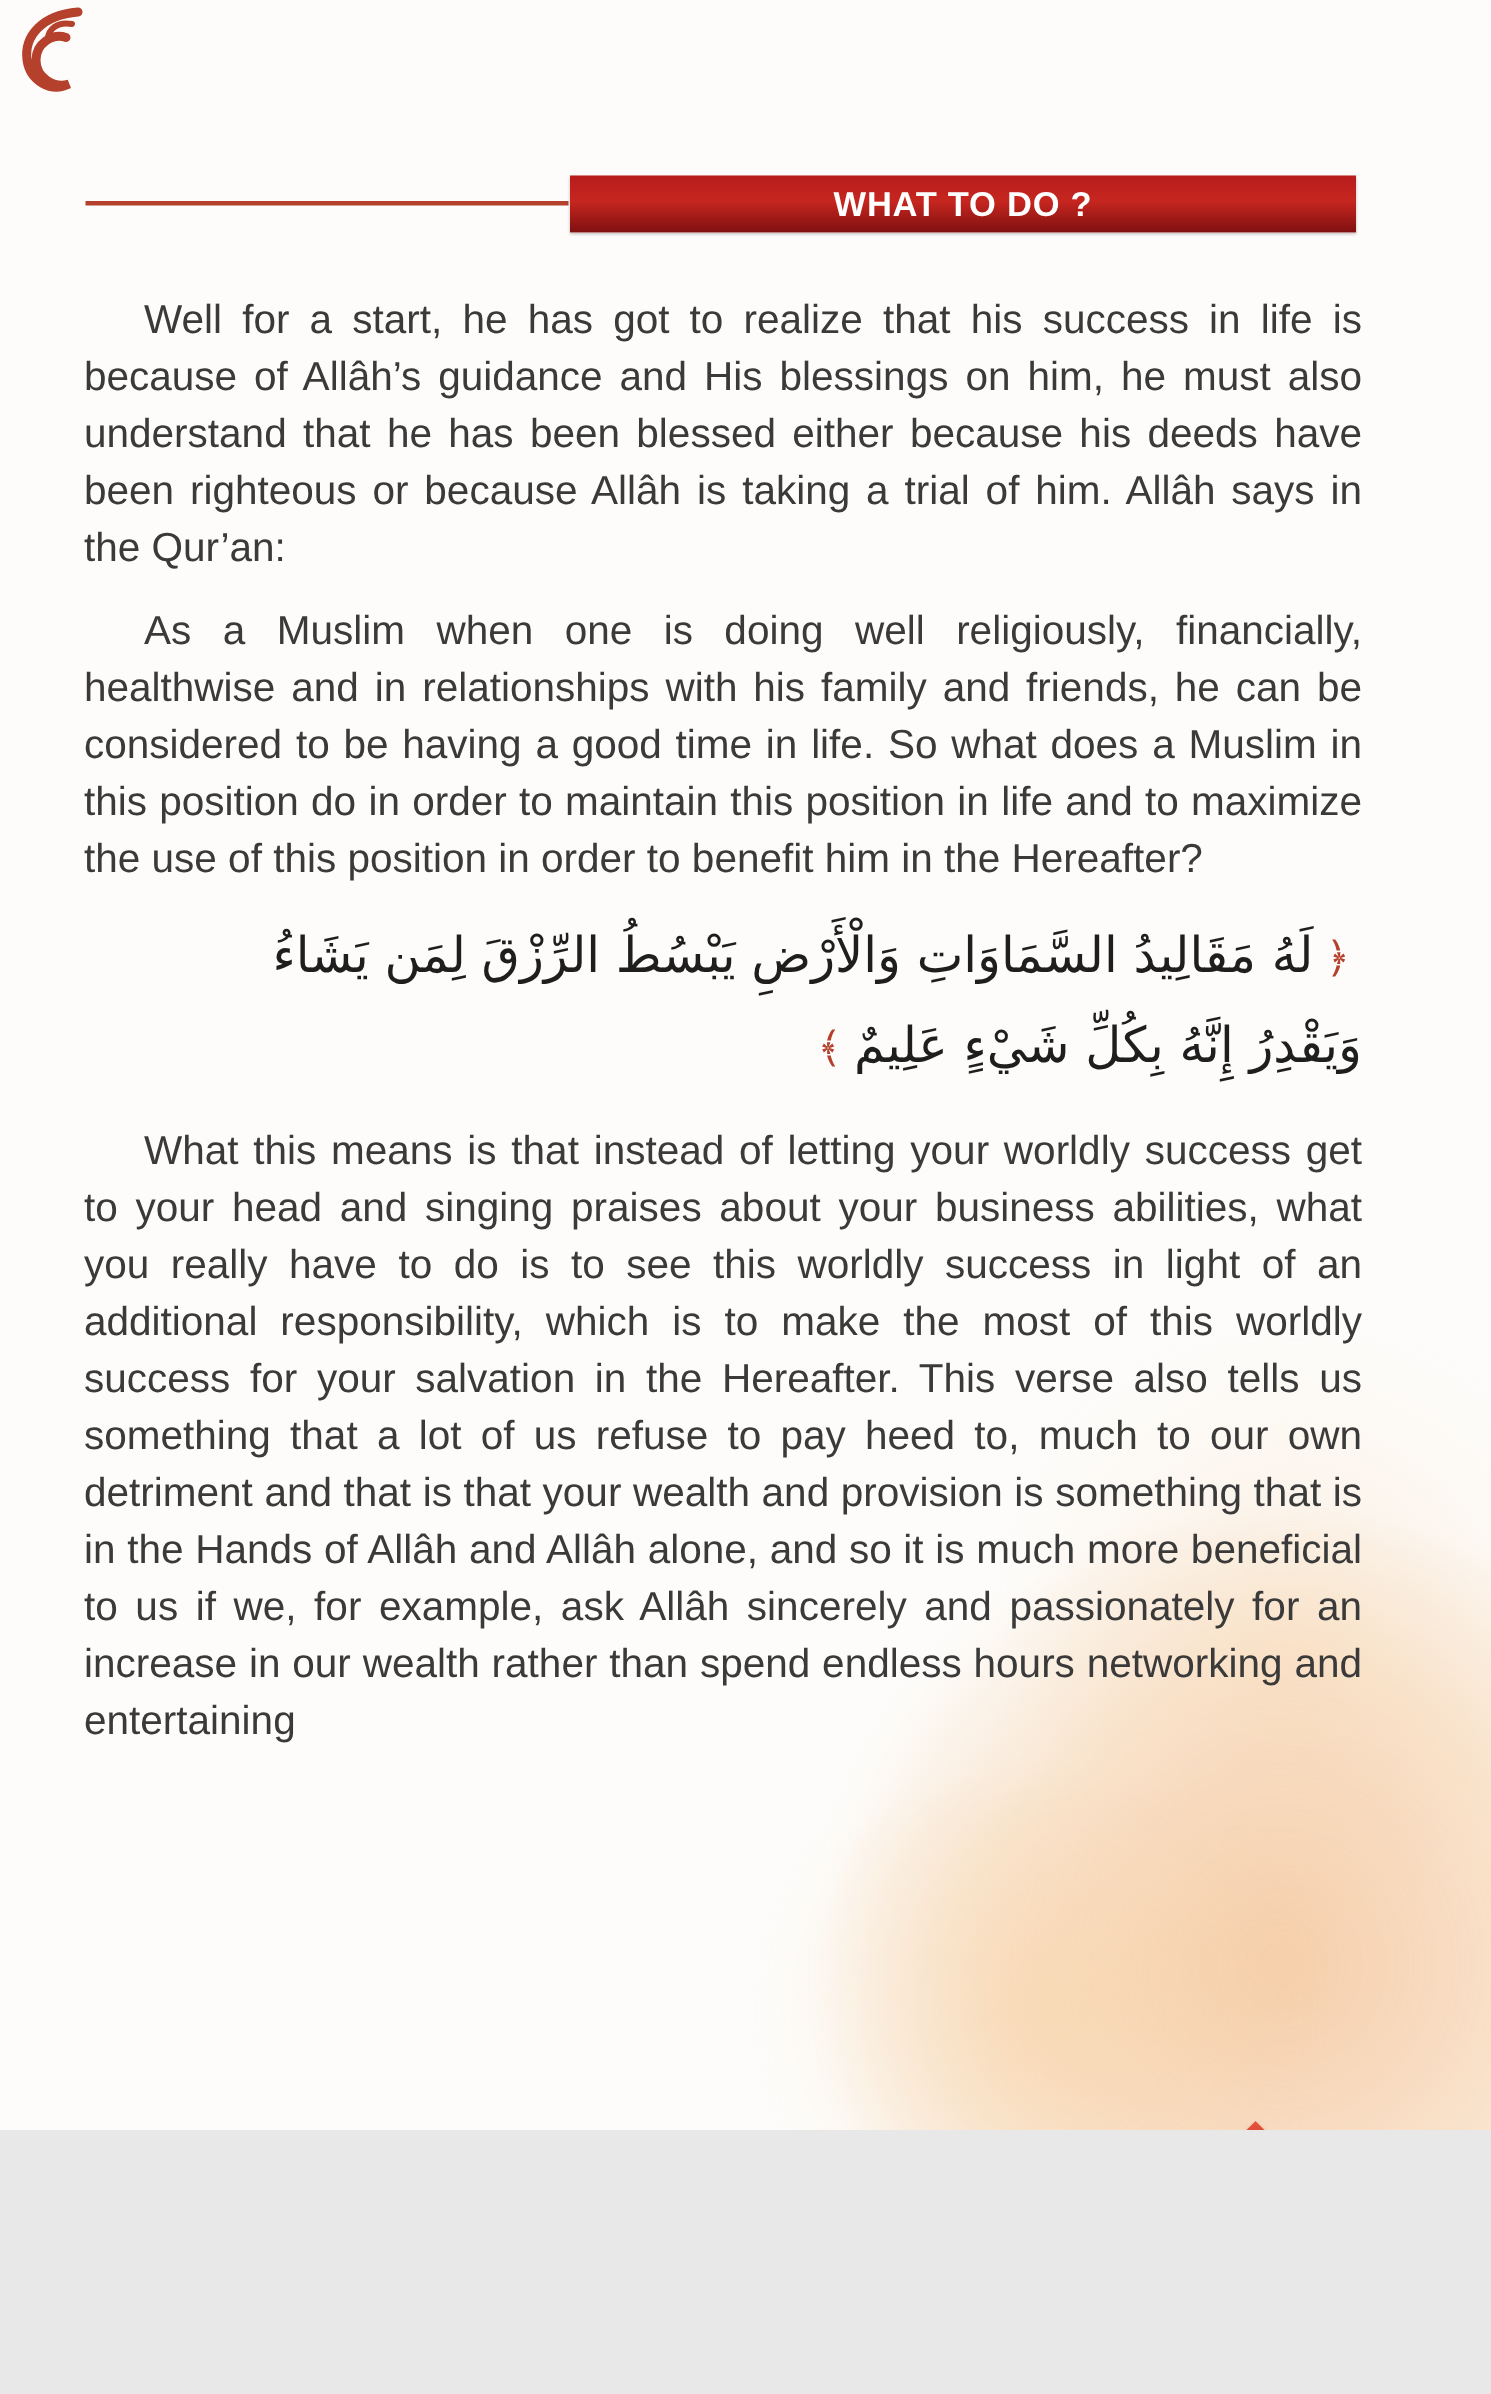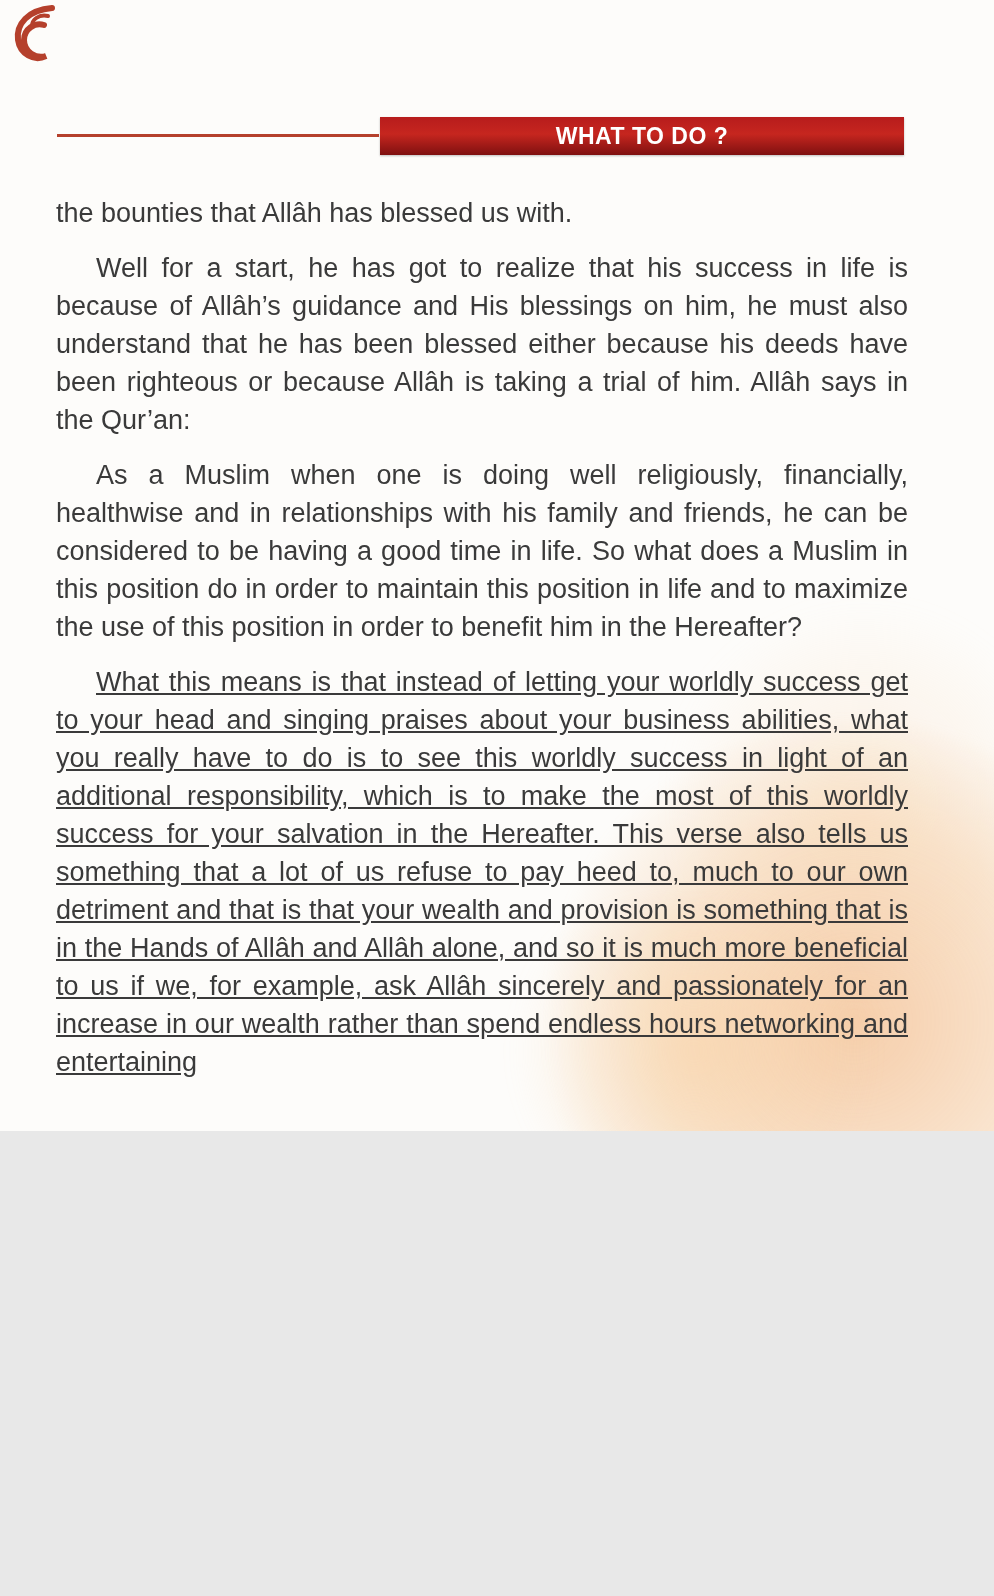--- a/index.html
+++ b/index.html
@@ -1,20 +1,20 @@
 <!DOCTYPE html>
 <html style="--accent-red: #b5402c; --header-red-top: #b71c1c; --header-red-bottom: #7f1010; --text-color: #3a3a3a;"><head>
 <meta charset="utf-8">
 <style>
   html, body { margin: 0; padding: 0; background: #e8e8e8; }
 
   .page {
     position: relative;
     width: 994px;
-    height: 1131px;
+    height: 1420px;
     margin: 0 auto;
     background: #fdfcfa;
     overflow: hidden;
     font-family: "Liberation Sans", sans-serif;
     color: var(--text-color, #3a3a3a);
   }
 
   
   .corner-ornament {
     position: absolute;
@@ -66,21 +66,21 @@
 
   .para {
     margin: 0 0 17px 0;
     font-size: 27px;
     line-height: 38px;
     text-align: justify;
     text-indent: 40px;
   }
   .para.no-indent { text-indent: 0; }
   .para.translation { font-style: italic; }
-  .para.last-justify { text-align-last: justify; margin-bottom: 0; text-decoration: underline; }
+  .para.last-justify { text-align-last: justify; margin-bottom: 0; }
 
   .verse {
     direction: rtl;
     text-align: right;
     font-family: "DejaVu Sans", sans-serif;
     font-size: 33px;
     line-height: 58px;
     color: #1e1e1e;
     margin: 4px 0 20px 0;
     padding-left: 60px;
@@ -150,24 +150,26 @@
       <path d="M40 12 C30 10 24 16 24 22" fill="none" stroke="#b5402c" stroke-width="4" stroke-linecap="round"></path>
     </svg>
   </div>
 
   <div class="header-rule"></div>
   <div class="header-bar">
     <span>WHAT TO DO ?</span>
   </div>
 
   <div class="text-block">
-    <p class="para no-indent">the bounties that Allâh has blessed us with.</p>
     <p class="para">Well for a start, he has got to realize that his success in life is because of Allâh’s guidance and His blessings on him, he must also understand that he has been blessed either because his deeds have been righteous or because Allâh is taking a trial of him. Allâh says in the Qur’an:</p>
     <p class="para">As a Muslim when one is doing well religiously, financially, healthwise and in relationships with his family and friends, he can be considered to be having a good time in life. So what does a Muslim in this position do in order to maintain this position in life and to maximize the use of this position in order to benefit him in the Hereafter?</p>
 
+    <div class="verse" dir="rtl">
+      <span class="ornament">﴿</span><span class="arabic">لَهُ مَقَالِيدُ السَّمَاوَاتِ وَالْأَرْضِ يَبْسُطُ الرِّزْقَ لِمَن يَشَاءُ وَيَقْدِرُ إِنَّهُ بِكُلِّ شَيْءٍ عَلِيمٌ</span><span class="ornament">﴾</span>
+    </div>
 
     <p class="para last-justify">What this means is that instead of letting your worldly success get to your head and singing praises about your business abilities, what you really have to do is to see this worldly success in light of an additional responsibility, which is to make the most of this worldly success for your salvation in the Hereafter. This verse also tells us something that a lot of us refuse to pay heed to, much to our own detriment and that is that your wealth and provision is something that is in the Hands of Allâh and Allâh alone, and so it is much more beneficial to us if we, for example, ask Allâh sincerely and passionately for an increase in our wealth rather than spend endless hours networking and entertaining</p>
   </div>
 
   <div class="page-number-diamond">
     <span class="page-number">13</span>
   </div>
 
 </div>
 

